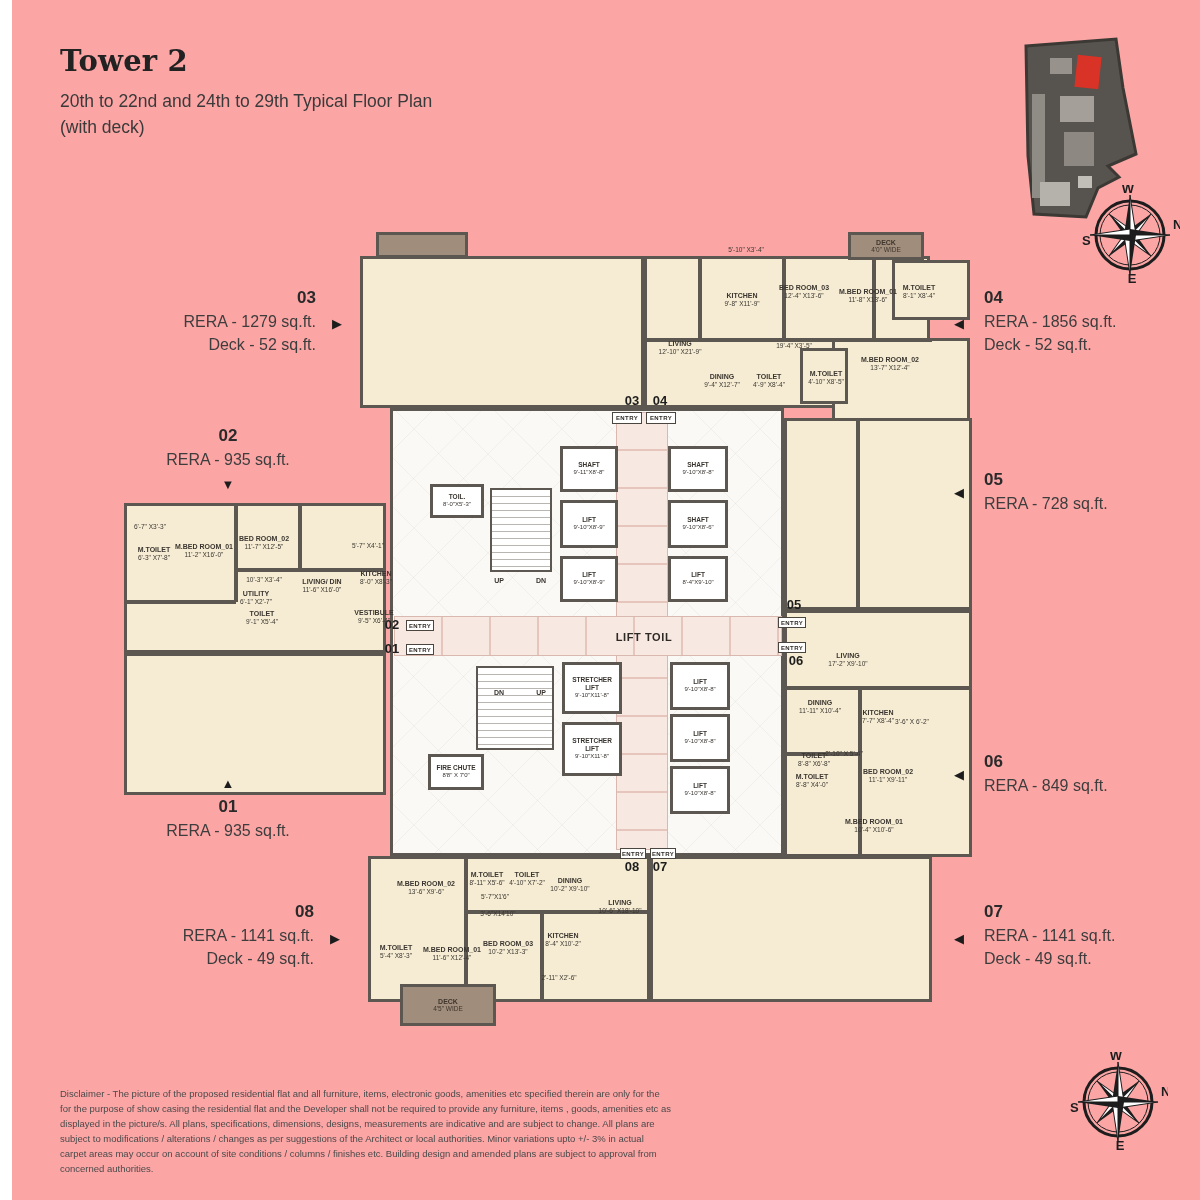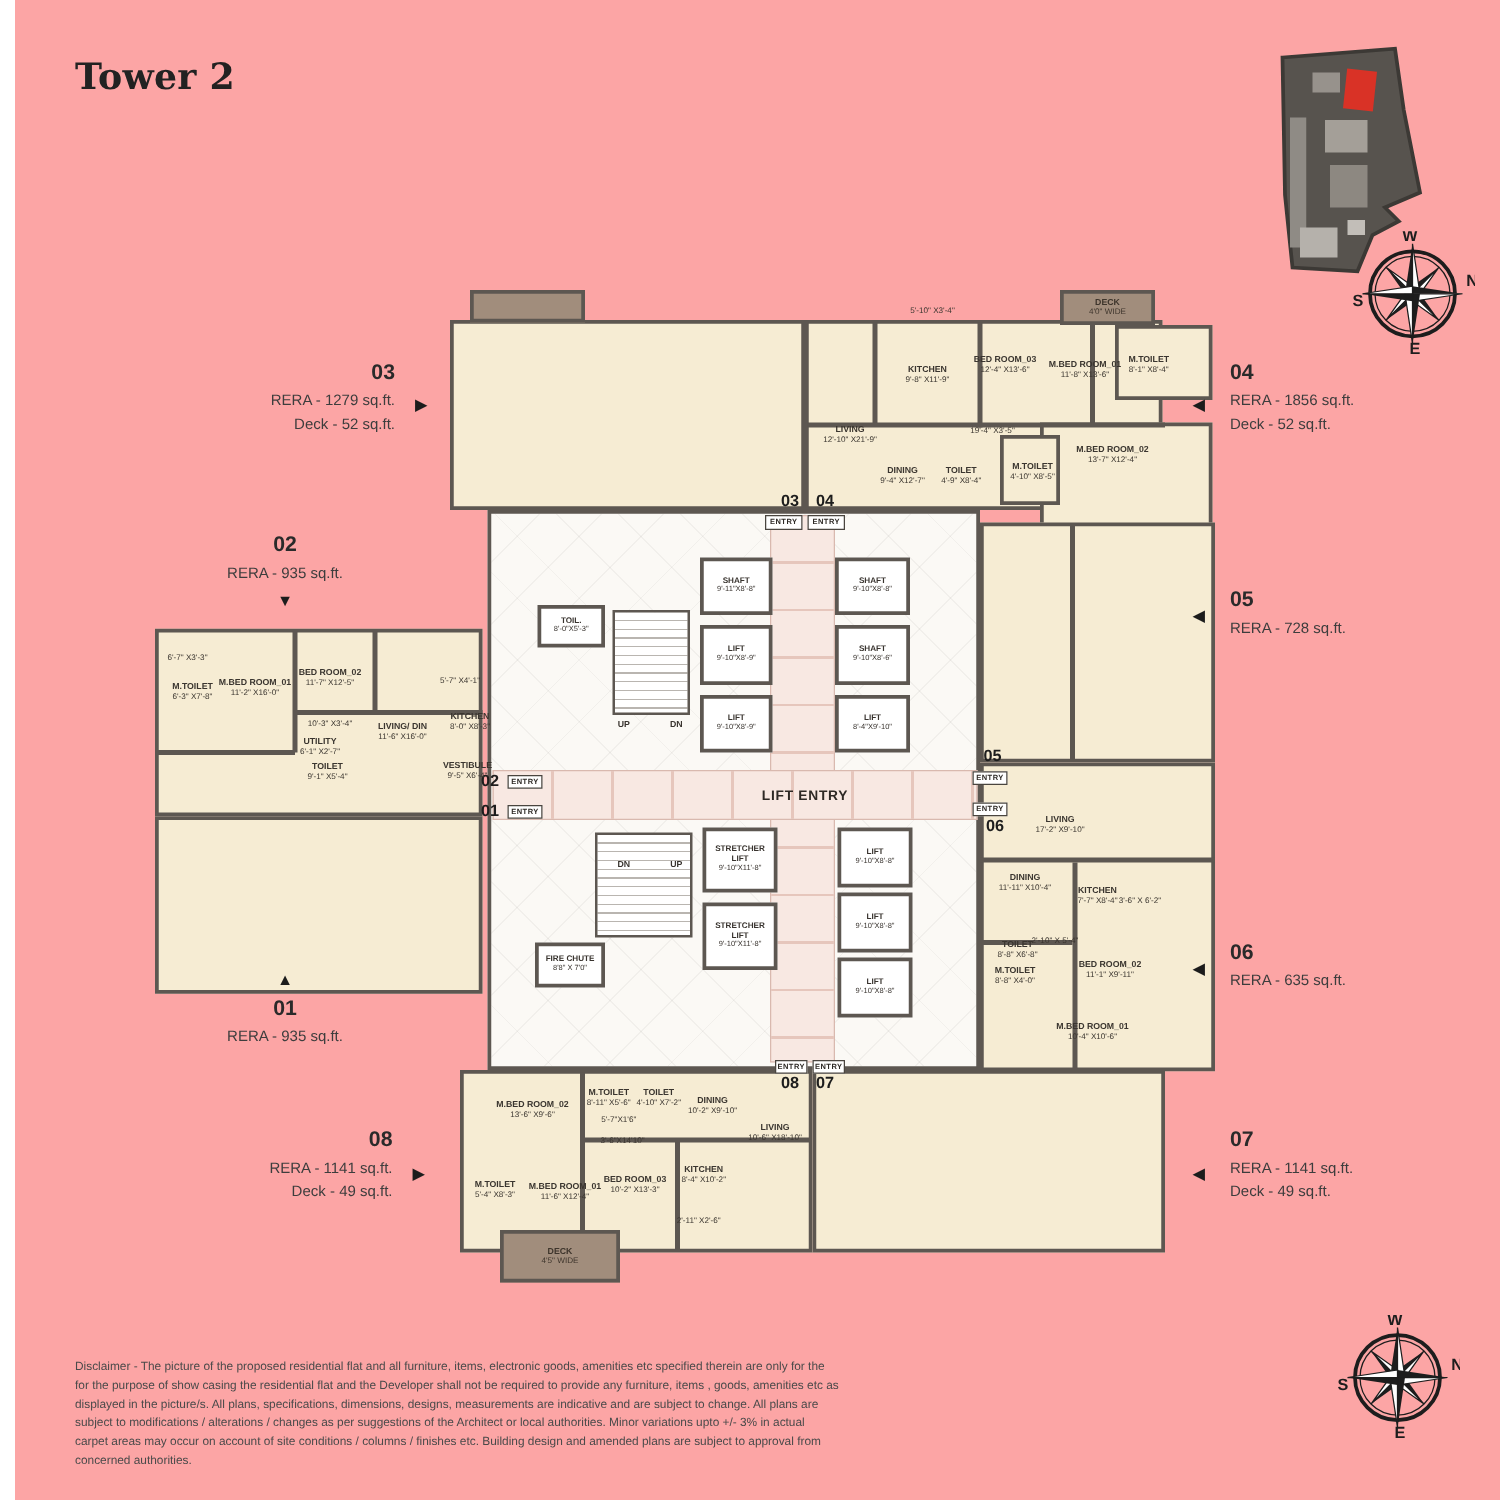--- a/index.html
+++ b/index.html
@@ -6,21 +6,21 @@
   .page{position:relative;width:1200px;height:1200px;background:#fca5a5;overflow:hidden;
         font-family:"Liberation Sans",sans-serif;color:#333;margin-left:12px;}
   
   .hdr{position:absolute;left:48px;top:44px;}
   .hdr h1{margin:0;font-family:"DejaVu Serif","Liberation Serif",serif;font-weight:bold;
           font-size:29px;color:#222;letter-spacing:0.2px;}
   .hdr p{margin:10px 0 0 0;font-size:17.5px;line-height:1.5;color:#3a3a3a;}
   
   .callout{position:absolute;color:#3d3d3d;}
   .callout .uid{font-weight:bold;font-size:17px;color:#2a2a2a;}
-  .callout .line{font-size:12px;margin-top:5px;white-space:nowrap;}
+  .callout .line{font-size:16px;margin-top:5px;white-space:nowrap;}
   .callout .arr{position:absolute;font-size:13px;color:#1c1c1c;}
   .c03{left:148px;top:288px;width:156px;text-align:right;}
   .c03 .arr{right:-26px;top:28px;}
   .c04{left:972px;top:288px;text-align:left;}
   .c04 .arr{left:-30px;top:28px;}
   .c02{left:140px;top:426px;width:152px;text-align:center;}
   .c02 .arr{position:static;display:block;margin-top:8px;}
   .c05{left:972px;top:470px;}
   .c05 .arr{left:-30px;top:15px;}
   .c01{left:140px;top:776px;width:152px;text-align:center;}
@@ -68,20 +68,22 @@
   .compass-top{position:absolute;left:1068px;top:185px;}
   .compass-bottom{position:absolute;left:1056px;top:1052px;}
 </style>
 </head>
 <body>
 
 <div class="page">
 
   <div class="hdr">
     <h1>Tower 2</h1>
+    <p><span>20th to 22nd and 24th to 29th Typical Floor Plan</span><br>
+    <span>(with deck)</span></p>
   </div>
 
   <div class="keyplan">
     <svg width="122" height="186" viewBox="0 0 122 186">
       <path d="M6,10 L96,3 L103,52 L116,118 L88,130 L99,141 L78,152 L66,181 L14,178 L8,120 Z" fill="#57534e" stroke="#3c3935" stroke-width="3"></path>
       <rect x="12" y="58" width="13" height="104" fill="#8f8b85"></rect>
       <rect x="30" y="22" width="22" height="16" fill="#97928c"></rect>
       <rect x="40" y="60" width="34" height="26" fill="#a49f98"></rect>
       <rect x="44" y="96" width="30" height="34" fill="#8d8881"></rect>
       <rect x="20" y="146" width="30" height="24" fill="#b5b1ab"></rect>
@@ -225,21 +227,21 @@
       <div class="el small" style="left: 529px; top: 580px;">
         <div class="l1">DN</div>
       </div>
       <div class="el small" style="left: 487px; top: 692px;">
         <div class="l1">DN</div>
       </div>
       <div class="el small" style="left: 529px; top: 692px;">
         <div class="l1">UP</div>
       </div>
       <div class="el lobby-label" style="left: 632px; top: 637px;">
-        <div class="l1">LIFT ENTRY</div>
+        <div class="l1">LIFT TOIL</div>
       </div>
       <div class="el deck" style="left: 364px; top: 232px; width: 92px; height: 26px;"></div>
       <div class="el deck" style="left: 836px; top: 232px; width: 76px; height: 28px;">
         <div class="l1">DECK</div>
         <div class="l2">4'0" WIDE</div>
       </div>
       <div class="el deck" style="left: 388px; top: 984px; width: 96px; height: 42px;">
         <div class="l1">DECK</div>
         <div class="l2">4'5" WIDE</div>
       </div>
@@ -477,21 +479,21 @@
     <div class="line">RERA - 728 sq.ft.</div>
     <span class="arr">◀</span>
   </div>
   <div class="callout c01">
     <span class="arr">▲</span>
     <div class="uid">01</div>
     <div class="line">RERA - 935 sq.ft.</div>
   </div>
   <div class="callout c06">
     <div class="uid">06</div>
-    <div class="line">RERA - 635 sq.ft.</div>
+    <div class="line">RERA - 849 sq.ft.</div>
     <span class="arr">◀</span>
   </div>
   <div class="callout c08">
     <div class="uid">08</div>
     <div class="line">RERA - 1141 sq.ft.</div>
     <div class="line">Deck - 49 sq.ft.</div>
     <span class="arr">▶</span>
   </div>
   <div class="callout c07">
     <div class="uid">07</div>

